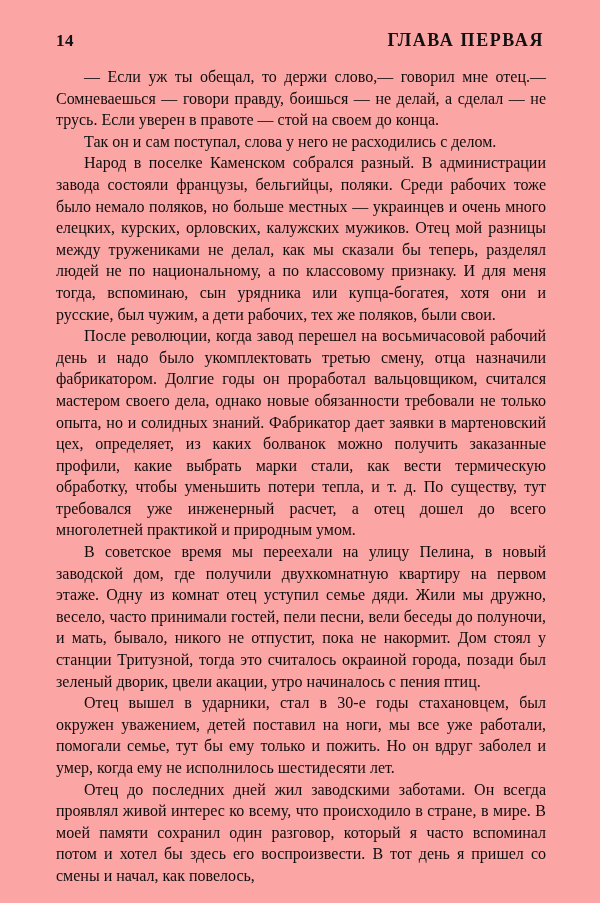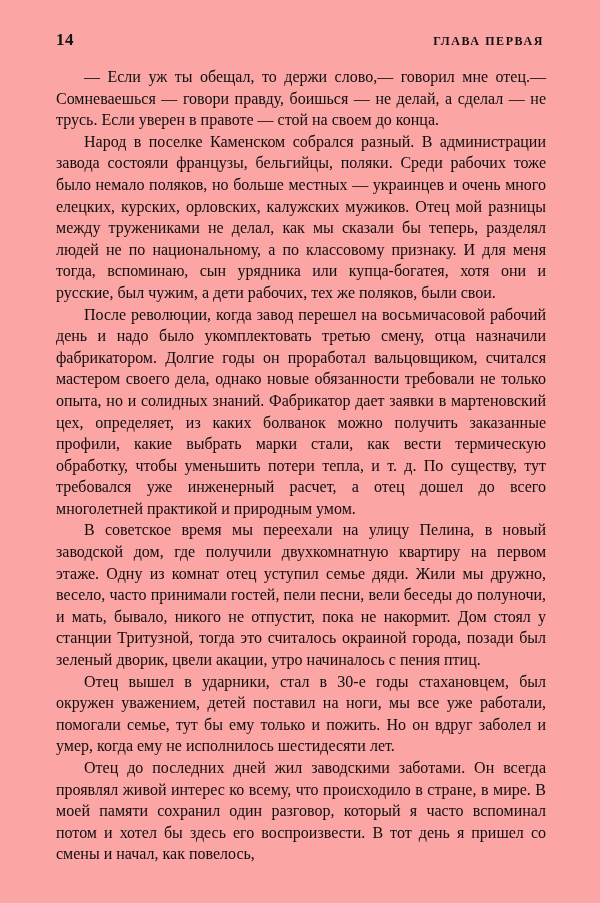--- a/index.html
+++ b/index.html
@@ -31,21 +31,21 @@
     justify-content: space-between;
     align-items: baseline;
   }
   .folio {
     font-size: 17px;
     font-weight: bold;
     letter-spacing: 0.5px;
     color: #111;
   }
   .running-title {
-    font-size: 12px;
+    font-size: 18px;
     font-weight: bold;
     letter-spacing: 1.6px;
     color: #111;
     text-transform: uppercase;
   }
   .body-text {
     position: absolute;
     top: 66px;
     left: 56px;
     width: 490px;
@@ -69,20 +69,21 @@
 
 <div class="page">
 
   <div class="header">
     <span class="folio">14</span>
     <span class="running-title">ГЛАВА ПЕРВАЯ</span>
   </div>
 
   <div class="body-text">
     <p class="first">— Если уж ты обещал, то держи слово,— говорил мне отец.— Сомневаешься — говори правду, боишься — не делай, а сделал — не трусь. Если уверен в правоте — стой на своем до конца.</p>
+    <p>Так он и сам поступал, слова у него не расходились с делом.</p>
     <p>Народ в поселке Каменском собрался разный. В администрации завода состояли французы, бельгийцы, поляки. Среди рабочих тоже было немало поляков, но больше местных — украинцев и очень много елецких, курских, орловских, калужских мужиков. Отец мой разницы между тружениками не делал, как мы сказали бы теперь, разделял людей не по национальному, а по классовому признаку. И для меня тогда, вспоминаю, сын урядника или купца-богатея, хотя они и русские, был чужим, а дети рабочих, тех же поляков, были свои.</p>
     <p>После революции, когда завод перешел на восьмичасовой рабочий день и надо было укомплектовать третью смену, отца назначили фабрикатором. Долгие годы он проработал вальцовщиком, считался мастером своего дела, однако новые обязанности требовали не только опыта, но и солидных знаний. Фабрикатор дает заявки в мартеновский цех, определяет, из каких болванок можно получить заказанные профили, какие выбрать марки стали, как вести термическую обработку, чтобы уменьшить потери тепла, и т. д. По существу, тут требовался уже инженерный расчет, а отец дошел до всего многолетней практикой и природным умом.</p>
     <p>В советское время мы переехали на улицу Пелина, в новый заводской дом, где получили двухкомнатную квартиру на первом этаже. Одну из комнат отец уступил семье дяди. Жили мы дружно, весело, часто принимали гостей, пели песни, вели беседы до полуночи, и мать, бывало, никого не отпустит, пока не накормит. Дом стоял у станции Тритузной, тогда это считалось окраиной города, позади был зеленый дворик, цвели акации, утро начиналось с пения птиц.</p>
     <p>Отец вышел в ударники, стал в 30-е годы стахановцем, был окружен уважением, детей поставил на ноги, мы все уже работали, помогали семье, тут бы ему только и пожить. Но он вдруг заболел и умер, когда ему не исполнилось шестидесяти лет.</p>
     <p>Отец до последних дней жил заводскими заботами. Он всегда проявлял живой интерес ко всему, что происходило в стране, в мире. В моей памяти сохранил один разговор, который я часто вспоминал потом и хотел бы здесь его воспроизвести. В тот день я пришел со смены и начал, как повелось,</p>
   </div>
 
 </div>
 
 </body></html>

